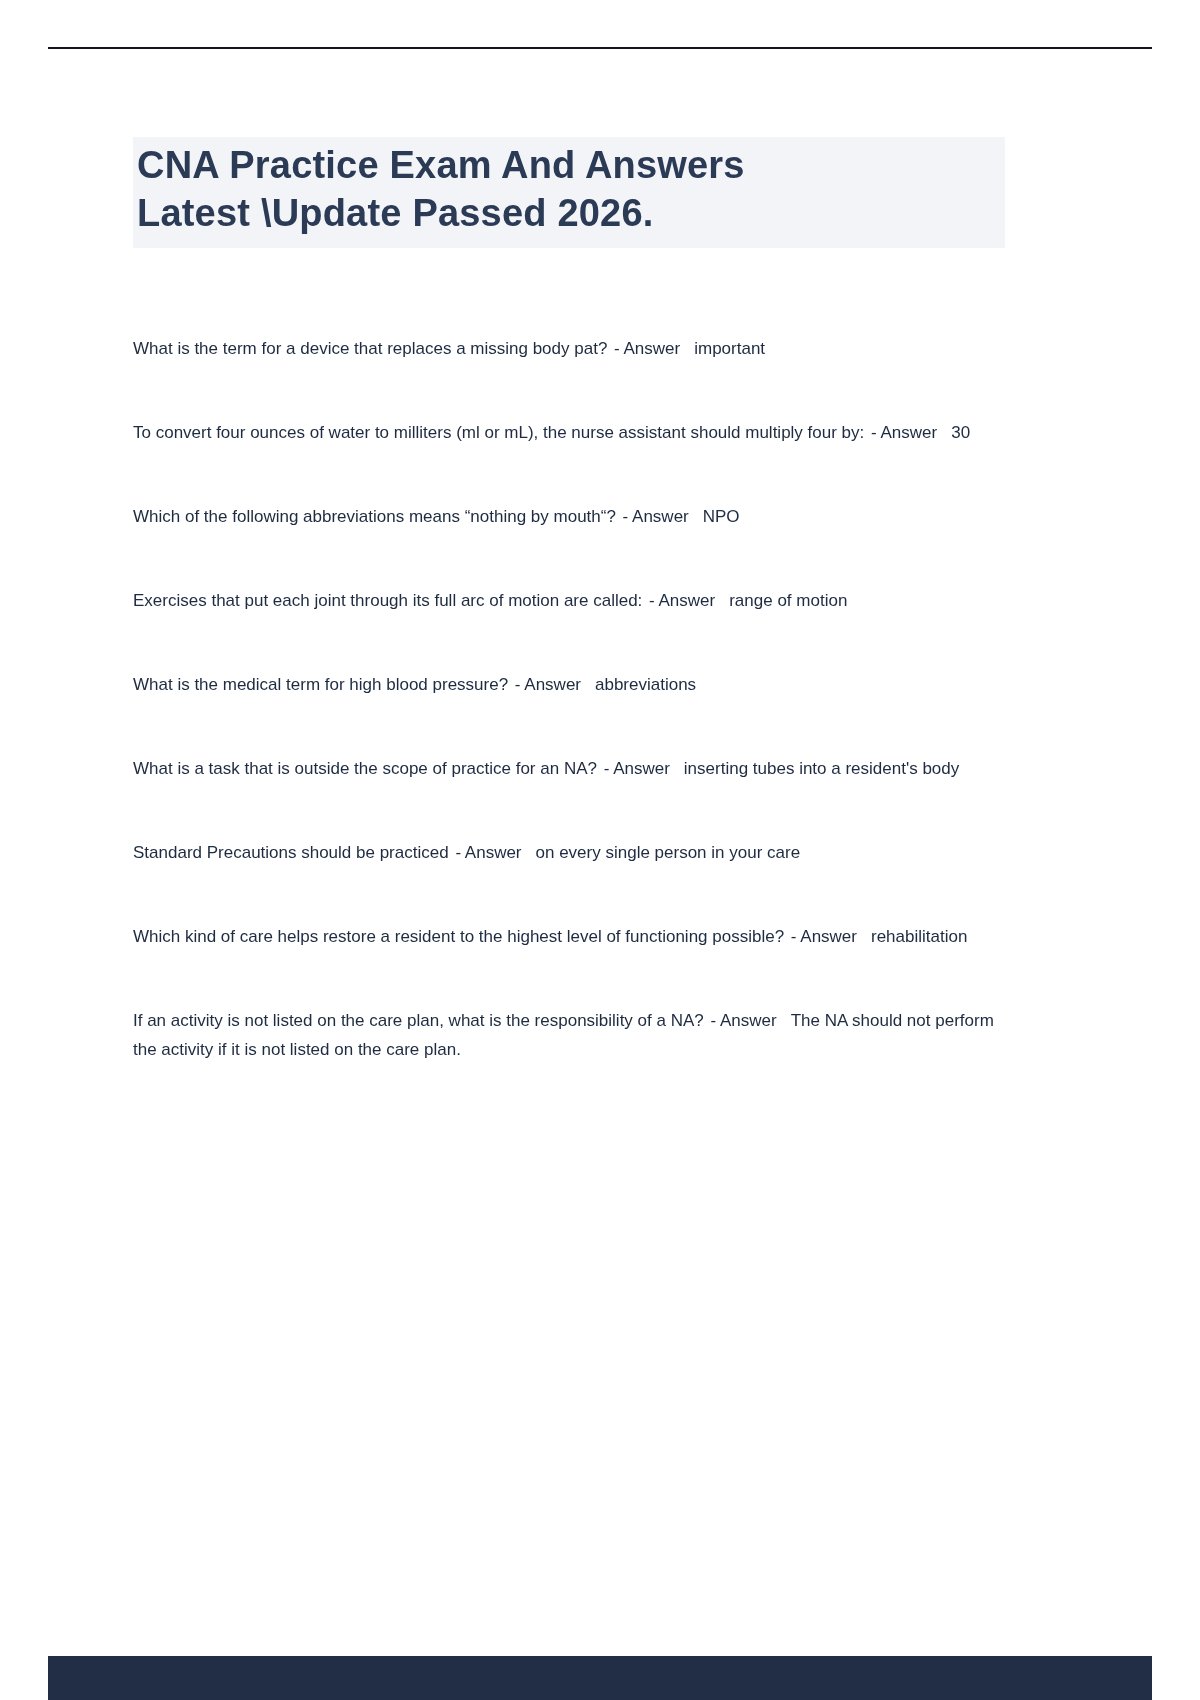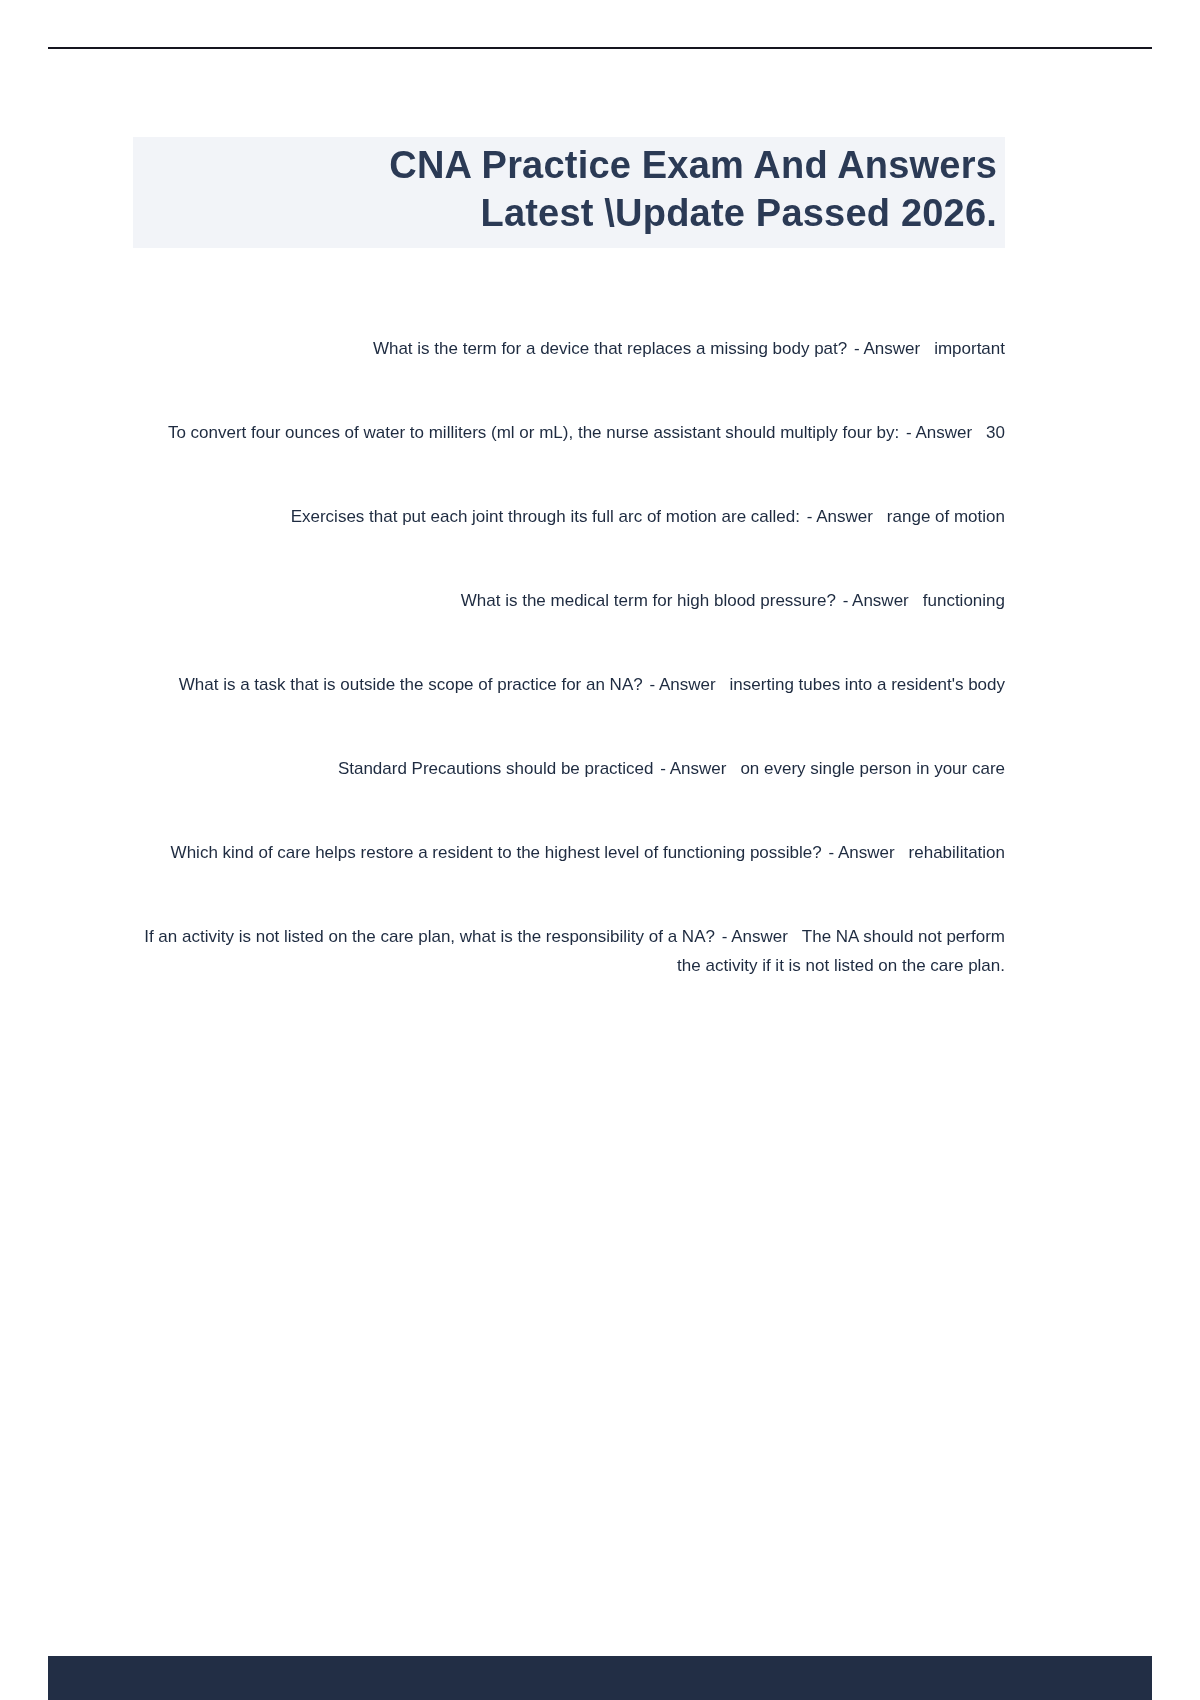--- a/index.html
+++ b/index.html
@@ -1,15 +1,15 @@
 <!DOCTYPE html>
 <html><head>
 <meta charset="utf-8">
 <style>
-  * { margin: 0; padding: 0; box-sizing: border-box; text-align: right; }
+  * { margin: 0; padding: 0; box-sizing: border-box; }
   html, body { width: 1200px; height: 1700px; }
   body {
     background: #ffffff;
     font-family: "Liberation Sans", sans-serif;
     position: relative;
     overflow: hidden;
   }
   .top-rule {
     position: absolute;
     left: 48px;
@@ -68,24 +68,25 @@
   </h1>
 
   <div class="qa-list">
 
 
       <p class="qa"><span>What is the term for a device that replaces a missing body pat?</span> <span class="ans-label">- Answer</span><span class="ans">important</span></p>
 
       <p class="qa"><span>To convert four ounces of water to milliters (ml or mL), the nurse assistant should multiply four by:</span> <span class="ans-label">- Answer</span><span class="ans">30</span></p>
 
 
+      <p class="qa"><span>Which of the following abbreviations means “nothing by mouth“?</span> <span class="ans-label">- Answer</span><span class="ans">NPO</span></p>
 
       <p class="qa"><span>Exercises that put each joint through its full arc of motion are called:</span> <span class="ans-label">- Answer</span><span class="ans">range of motion</span></p>
 
-      <p class="qa"><span>What is the medical term for high blood pressure?</span> <span class="ans-label">- Answer</span><span class="ans">functioning</span></p>
+      <p class="qa"><span>What is the medical term for high blood pressure?</span> <span class="ans-label">- Answer</span><span class="ans">abbreviations</span></p>
 
       <p class="qa"><span>What is a task that is outside the scope of practice for an NA?</span> <span class="ans-label">- Answer</span><span class="ans">inserting tubes into a resident's body</span></p>
 
       <p class="qa"><span>Standard Precautions should be practiced</span> <span class="ans-label">- Answer</span><span class="ans">on every single person in your care</span></p>
 
       <p class="qa"><span>Which kind of care helps restore a resident to the highest level of functioning possible?</span> <span class="ans-label">- Answer</span><span class="ans">rehabilitation</span></p>
 
       <p class="qa"><span>If an activity is not listed on the care plan, what is the responsibility of a NA?</span> <span class="ans-label">- Answer</span><span class="ans">The NA should not perform the activity if it is not listed on the care plan.</span></p>
     </div>
 

